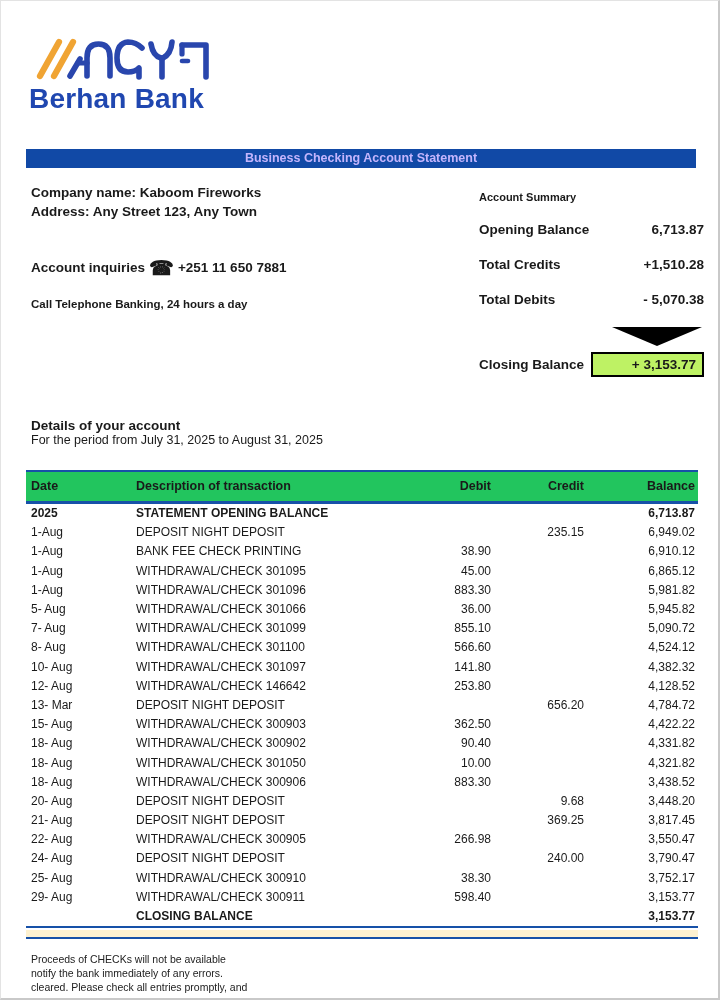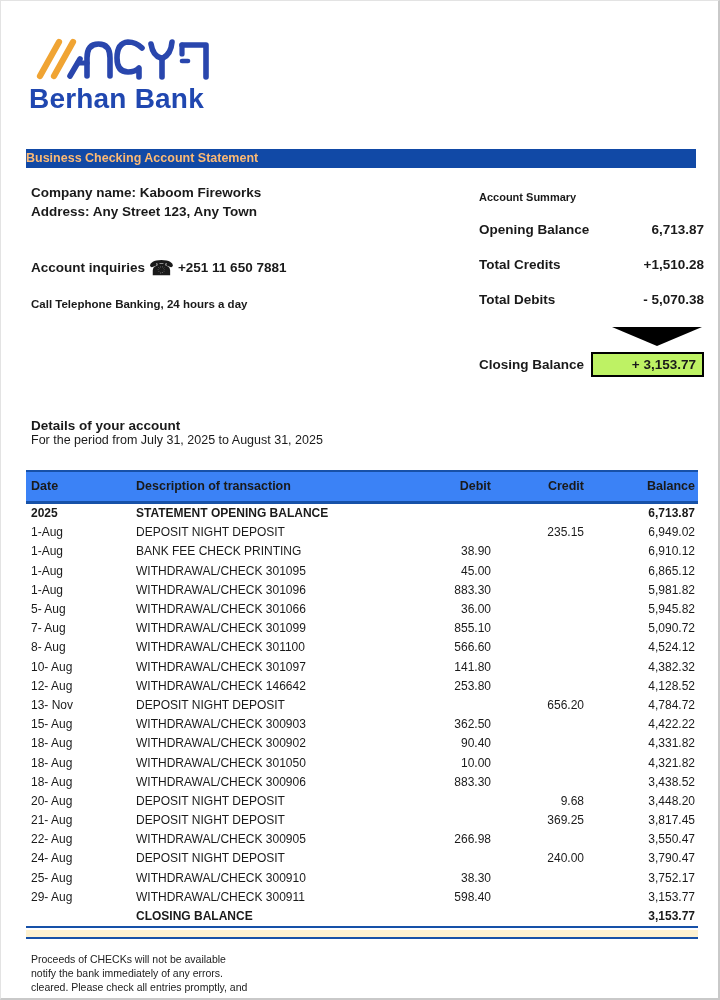--- a/index.html
+++ b/index.html
@@ -10,22 +10,22 @@
     border:1px solid #e3e3e3; border-right:2px solid #c9c9c9; border-bottom:2px solid #c9c9c9;
     overflow:hidden;
   }
   
   .logo-block { position:absolute; left:28px; top:28px; }
   .logo-svg { display:block; }
   .wordmark { margin-top:2px; font-size:28px; font-weight:bold; color:#2047b0; letter-spacing:0.2px; }
   
   .banner {
     position:absolute; left:25px; top:148px; width:670px; height:19px;
-    background:#1149a6; color:#fdba74; font-weight:bold; font-size:12.5px;
-    line-height:19px;
+    background:#1149a6; color:#c4b5fd; font-weight:bold; font-size:12.5px;
+    text-align:center; line-height:19px;
   }
   
   .customer { position:absolute; left:30px; top:183px; font-weight:bold; font-size:13.5px; line-height:1.38; }
   .inquiries { position:absolute; left:30px; top:255px; font-weight:bold; font-size:13.5px; }
   .phone-glyph { font-size:20px; vertical-align:-3px; margin:0 4px; }
   .telebanking { position:absolute; left:30px; top:297px; font-weight:bold; font-size:11.5px; }
   
   .summary { position:absolute; left:478px; top:190px; width:225px; }
   .summary-title { font-weight:bold; font-size:11px; margin-bottom:19px; }
   .summary-row { display:flex; justify-content:space-between; font-weight:bold; font-size:13.5px; margin-bottom:20px; }
@@ -41,21 +41,21 @@
     text-align:right; font-weight:bold; font-size:13.5px; background:#bef264;
   }
   
   .details-line { position:absolute; left:30px; right:23px; top:417px; display:flex; justify-content:space-between; align-items:baseline;flex-direction:column; }
   .details-heading { font-weight:bold; font-size:13.5px; }
   .details-period { font-size:12.5px; }
   
   .tx-wrap { position:absolute; left:25px; top:469px; width:672px; }
   table { border-collapse:collapse; width:100%; table-layout:fixed; }
   thead th {
-    background:#3b82f6; font-weight:bold; font-size:12.5px; text-align:left;
+    background:#22c55e; font-weight:bold; font-size:12.5px; text-align:left;
     border-top:2px solid #1751a8; border-bottom:3px solid #1751a8;
     padding:7px 0 7px 0; height:31px;
   }
   th.date, td.date { width:110px; padding-left:5px; }
   th.desc, td.desc { width:245px; }
   th.debit, td.debit { width:110px; text-align:right; }
   th.credit, td.credit { width:93px; text-align:right; }
   th.balance, td.balance { width:114px; text-align:right; padding-right:3px; }
   tbody td { font-size:12px; padding:2.6px 0; white-space:nowrap; }
   tbody td.date { padding-left:5px; }
@@ -212,21 +212,21 @@
             <td class="balance">4,382.32</td>
           </tr>
           <tr>
             <td class="date">12- Aug</td>
             <td class="desc">WITHDRAWAL/CHECK 146642</td>
             <td class="debit">253.80</td>
             <td class="credit"></td>
             <td class="balance">4,128.52</td>
           </tr>
           <tr>
-            <td class="date">13- Nov</td>
+            <td class="date">13- Mar</td>
             <td class="desc">DEPOSIT NIGHT DEPOSIT</td>
             <td class="debit"></td>
             <td class="credit">656.20</td>
             <td class="balance">4,784.72</td>
           </tr>
           <tr>
             <td class="date">15- Aug</td>
             <td class="desc">WITHDRAWAL/CHECK 300903</td>
             <td class="debit">362.50</td>
             <td class="credit"></td>

